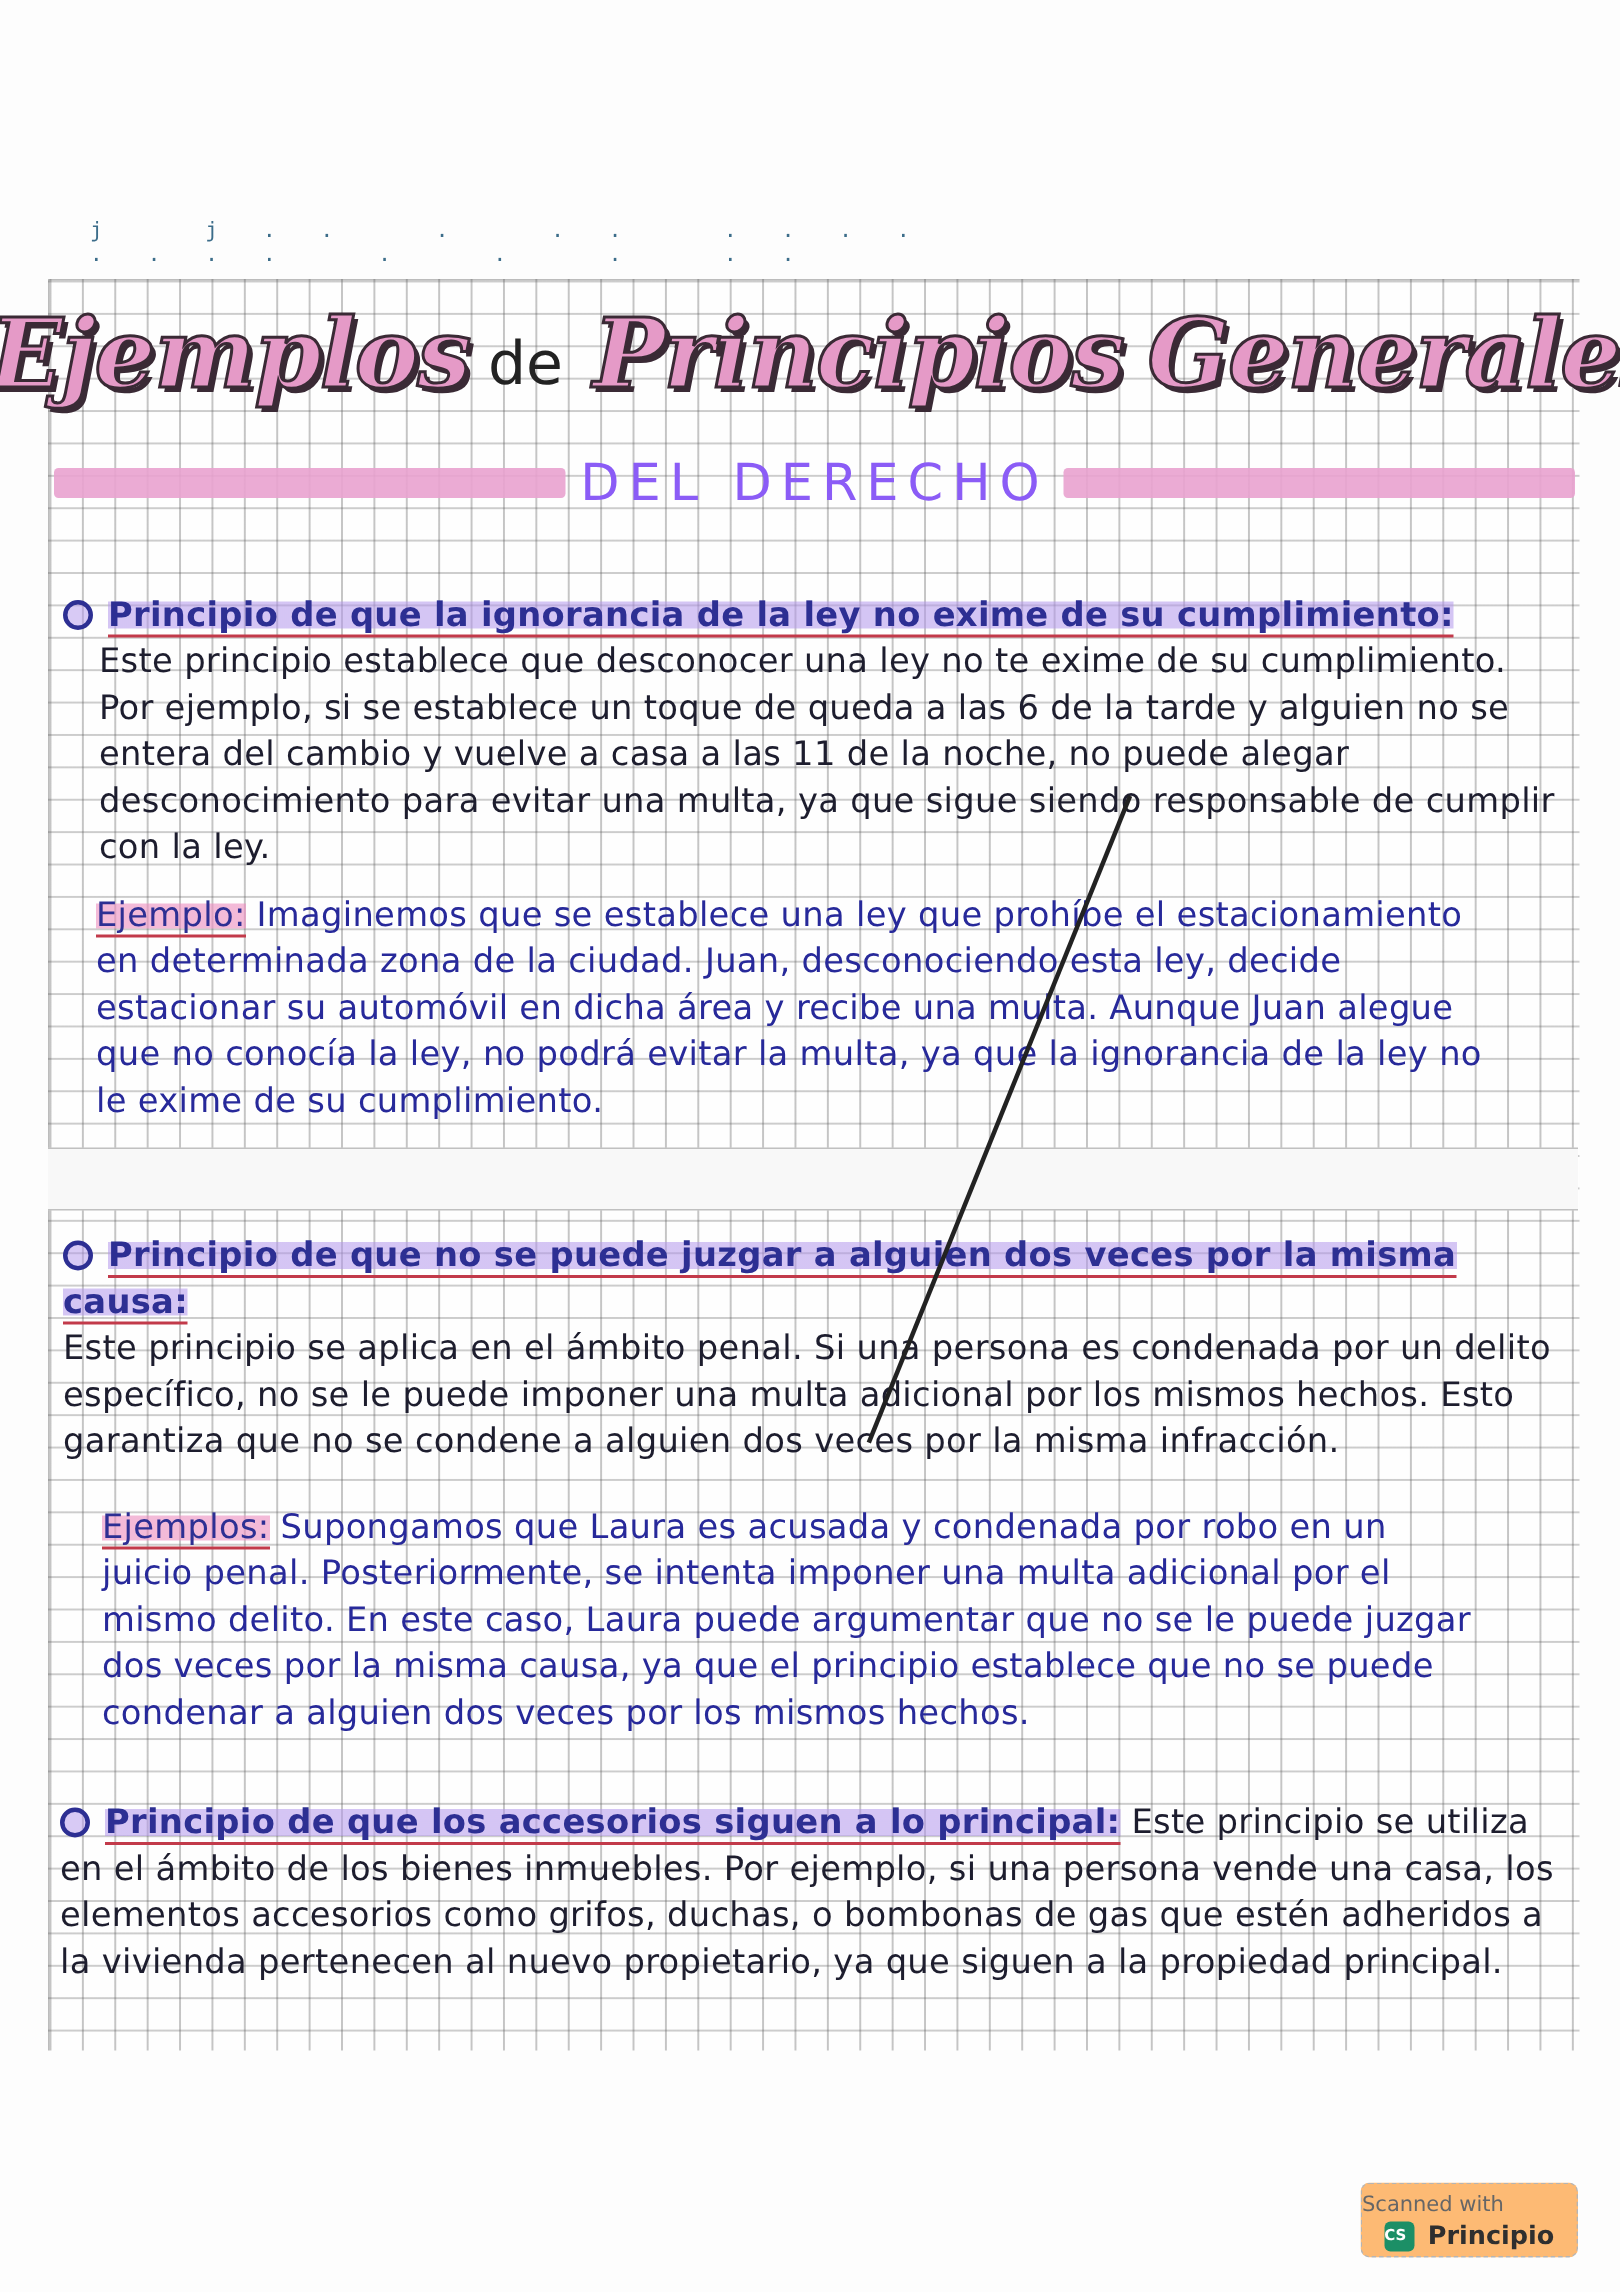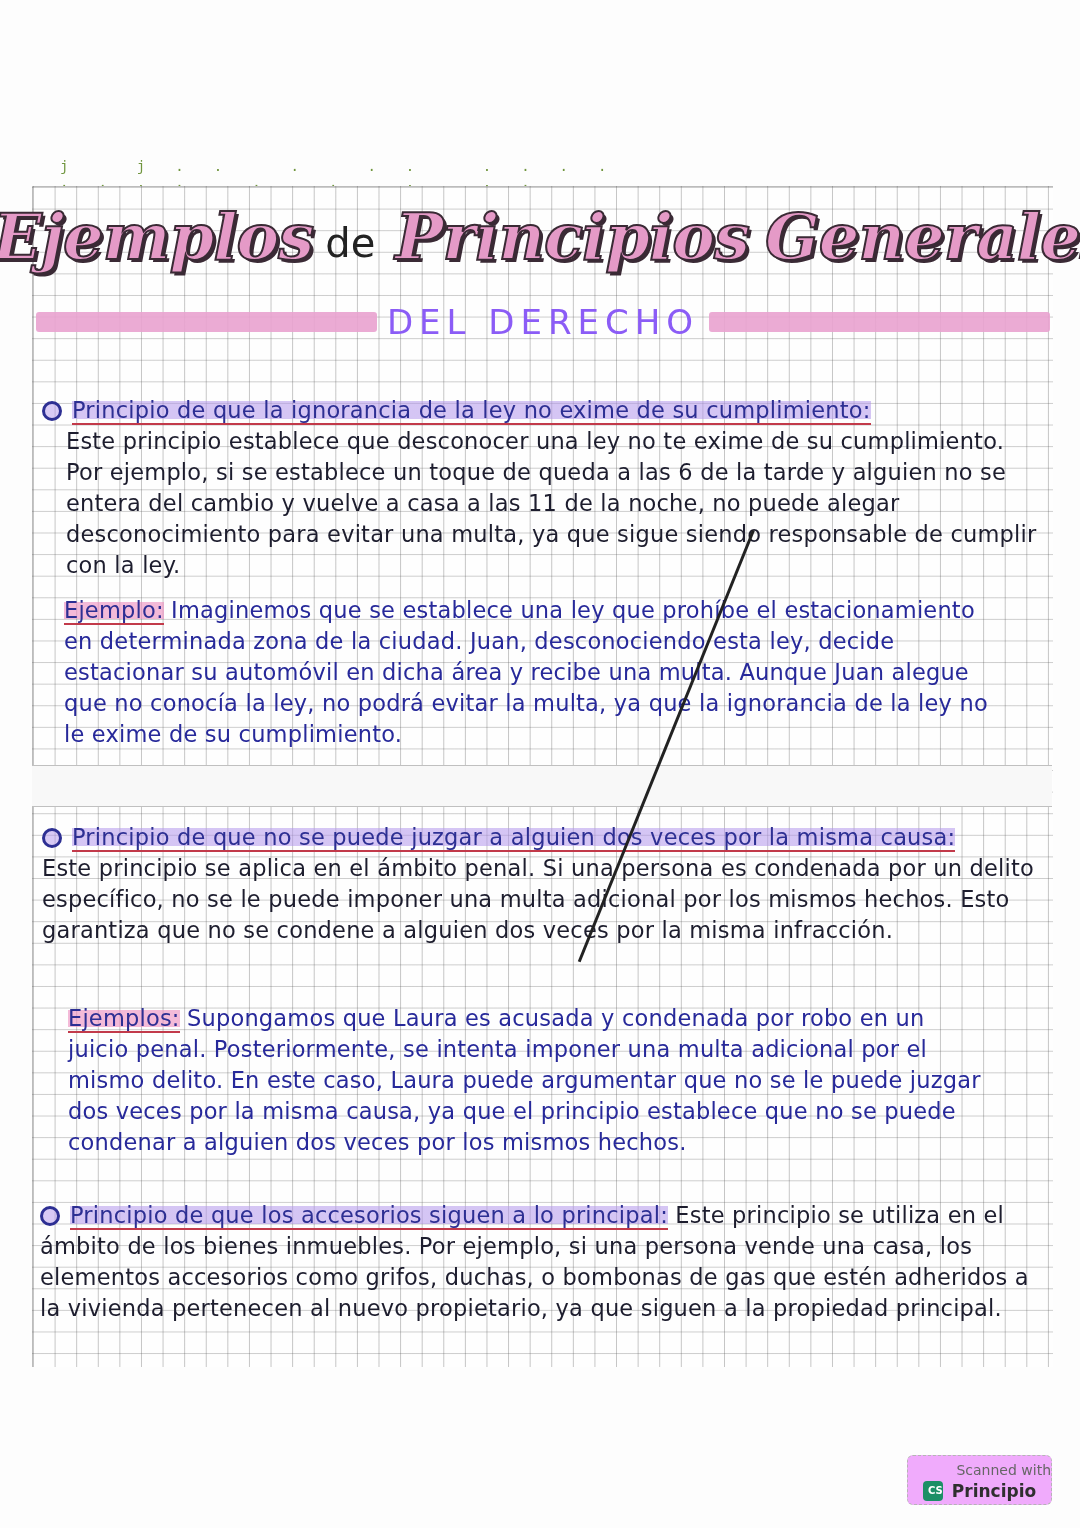--- a/index.html
+++ b/index.html
@@ -7,22 +7,22 @@
     width: 1080px; height: 1528px; overflow: hidden;
     background: #ffffff;
     font-family: "DejaVu Sans", sans-serif;
     position: relative;
   }
   .page {
     position: absolute; left: 0; top: 0; width: 1080px; height: 1528px;
     background: #fdfdfd;
   }
   .top-faint {
-    position: absolute; left: 60px; top: 158px; width: 700px; height: 20px;
-    color: #4d7c0f; font-size: 14px; letter-spacing: 30px; opacity: .8;
+    position: absolute; left: 60px; top: 146px; width: 700px; height: 20px;
+    color: #0c4a6e; font-size: 14px; letter-spacing: 30px; opacity: .8;
     font-family: "DejaVu Sans Mono", monospace;
   }
   .grid {
     position: absolute; left: 32px; top: 186px; width: 1020px; height: 1180px;
     background-color: #fefefe;
     background-image:
       linear-gradient(to right, rgba(90,90,90,.35) 1px, transparent 1px),
       linear-gradient(to bottom, rgba(90,90,90,.30) 1px, transparent 1px);
     background-size: 21.6px 21.6px;
     border-top: 1px solid rgba(90,90,90,.4);
@@ -67,20 +67,21 @@
     letter-spacing: 6px; padding: 0 10px;
   }
   
   .hw {
     font-family: "DejaVu Sans", sans-serif;
     color: #1d1d2e; font-size: 22.5px; line-height: 31px;
     letter-spacing: .2px;
   }
   .heading {
     color: #2d2f93;
+    font-weight: bold;
   }
   .hl {
     background: linear-gradient(to bottom, transparent 15%, rgba(178,150,235,.55) 15%, rgba(178,150,235,.55) 85%, transparent 85%);
     border-bottom: 2px solid #c23a4a;
   }
   .bullet {
     display: inline-block; width: 20px; height: 20px; border: 3px solid #2d2f93;
     border-radius: 50%; vertical-align: -3px; margin-right: 10px;
     background: rgba(178,150,235,.5); box-sizing: border-box;
   }
@@ -97,22 +98,22 @@
   .sec3 { position: absolute; left: 40px; top: 1200px; width: 1010px; }
   .indent { padding-left: 24px; }
   .strike {
     position: absolute; left: 470px; top: 530px; width: 3px; height: 465px;
     background: #222; transform: rotate(22deg); transform-origin: top left;
     left: 752px;
   }
   
   .cs {
     position: absolute; left: 907px; top: 1455px; width: 145px; height: 50px;
-    border: 1.5px dashed #b5b5b5; border-radius: 6px; background: #f0abfc;
-    text-align: right; box-sizing: border-box;
+    border: 1.5px dashed #b5b5b5; border-radius: 6px; background: #fdba74;
+    text-align: left; box-sizing: border-box;
   }
   .cs .scanned { font-size: 14px; color: #666; margin-top: 6px; line-height: 16px; }
   .cs .brand-row { display: flex; align-items: center; justify-content: center; gap: 9px; margin-top: 3px; }
   .cs .logo {
     width: 20px; height: 20px; background: #1c8f66; border-radius: 4px;
     color: #fff; font-size: 10px; font-weight: bold; line-height: 20px;
   }
   .cs .brand { font-size: 17px; font-weight: bold; color: #2f2f2f; }
 </style>
 </head>

